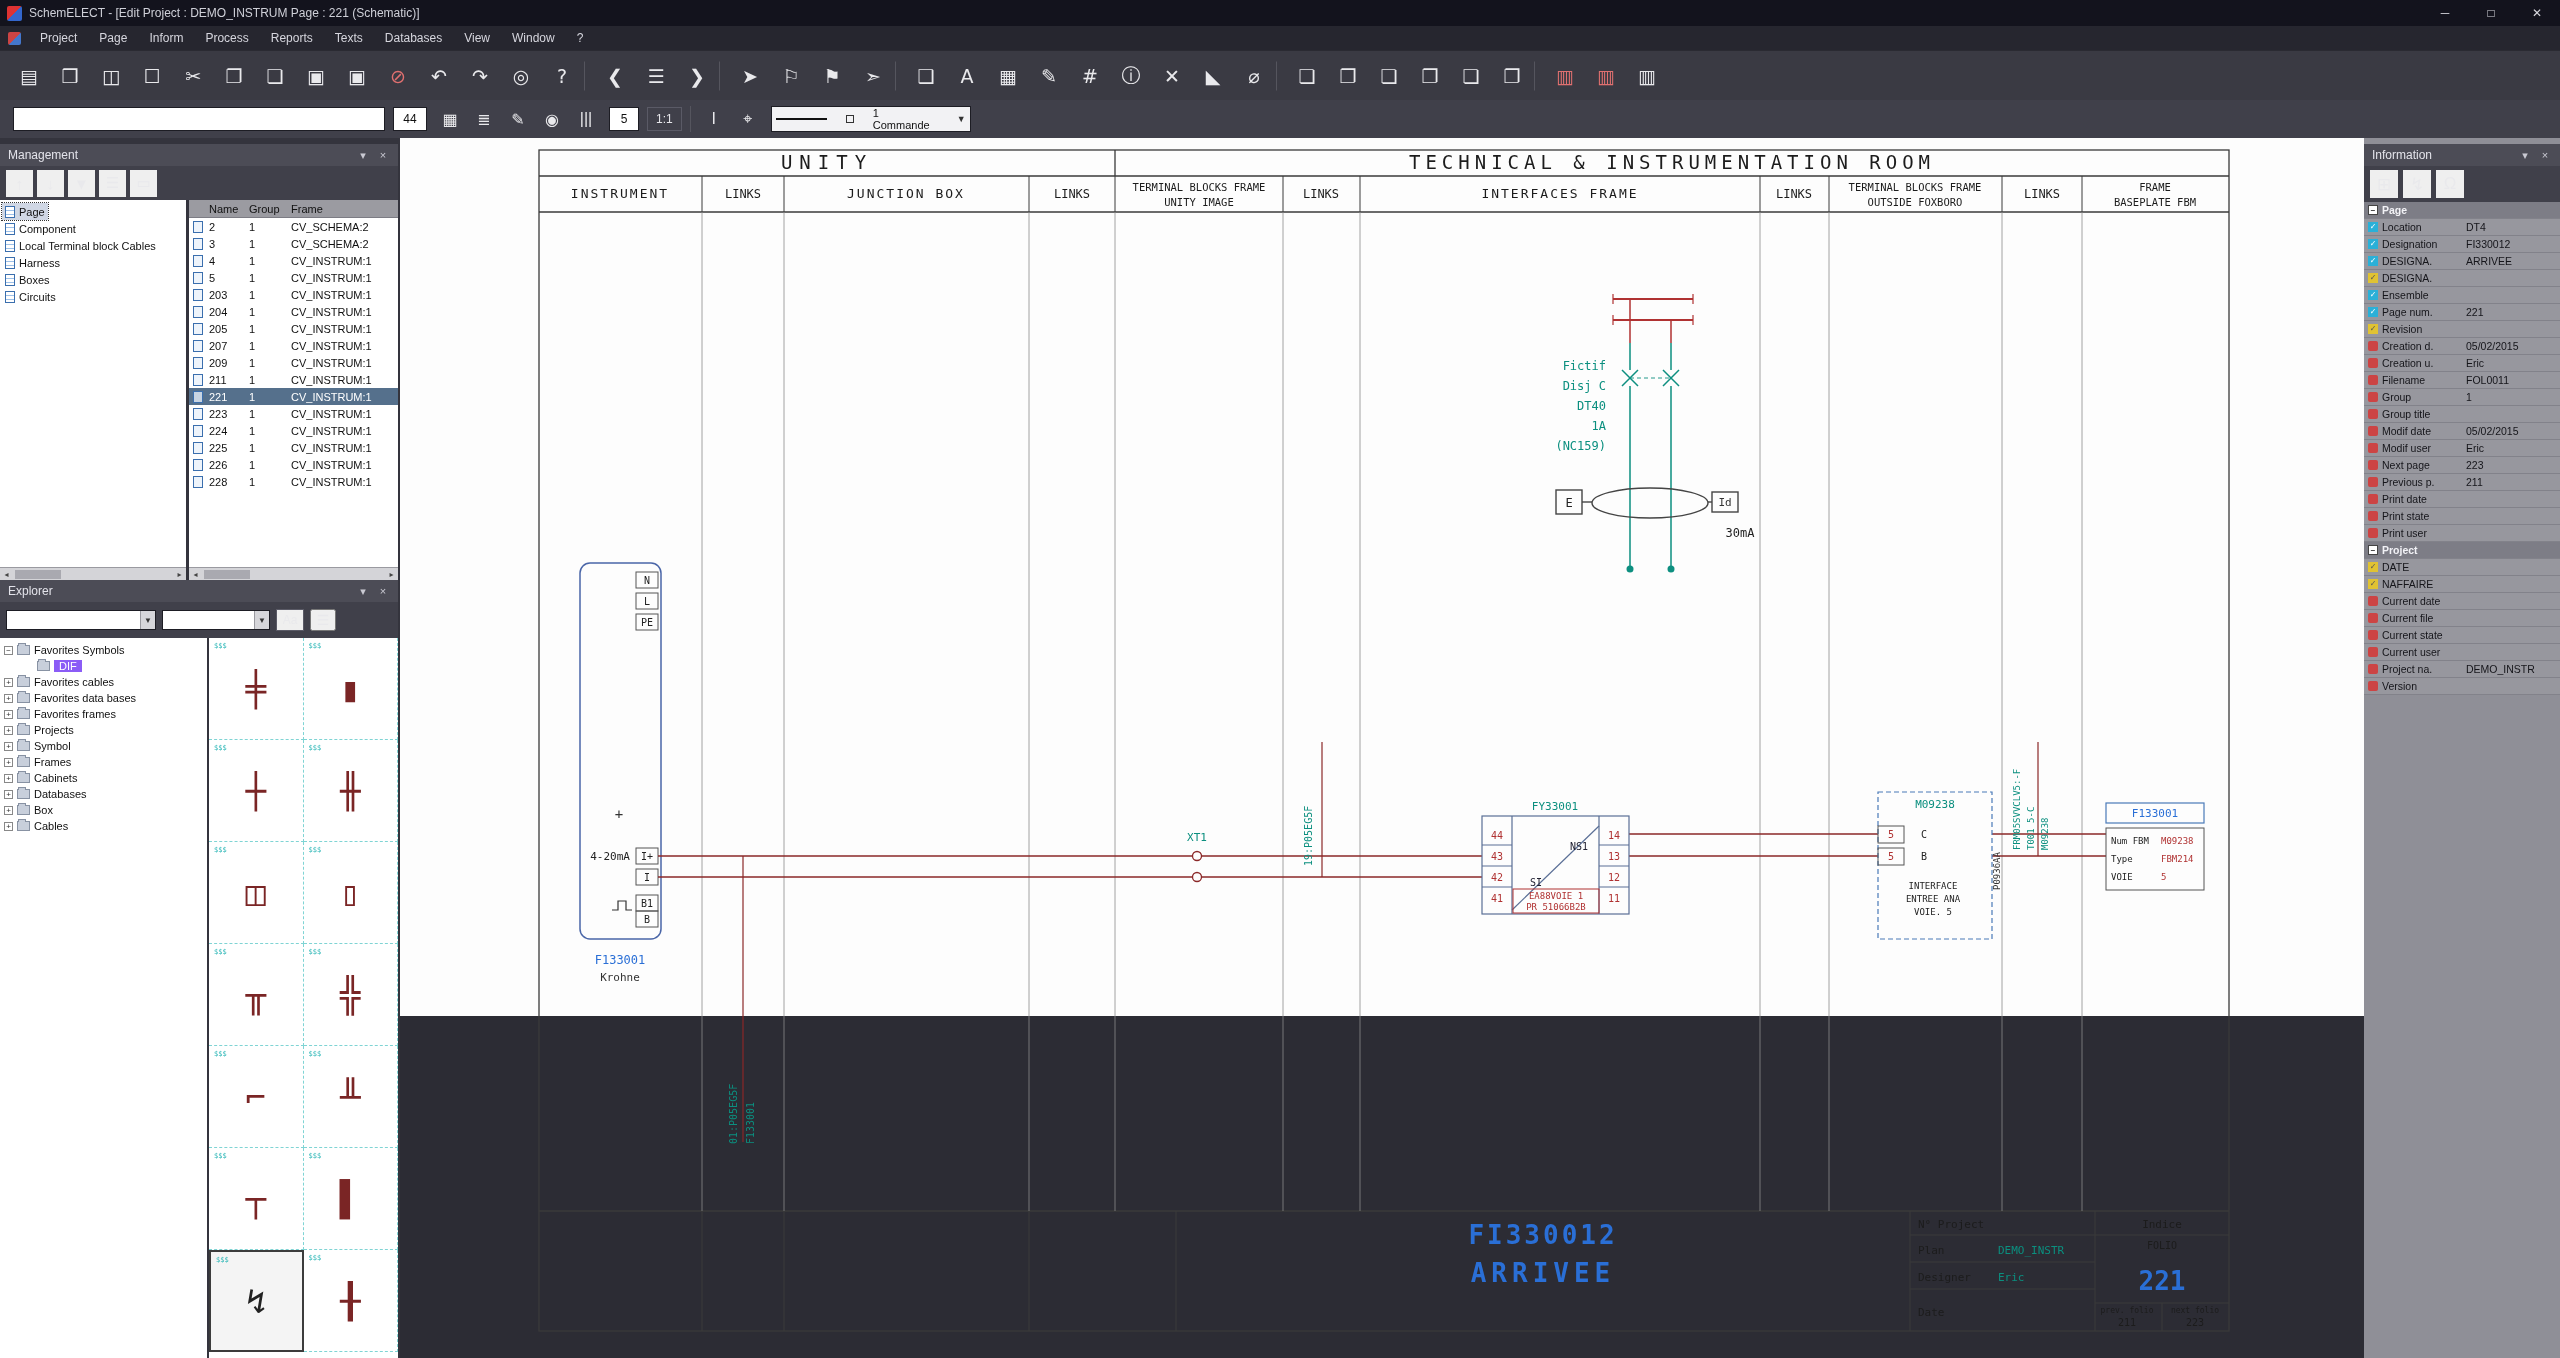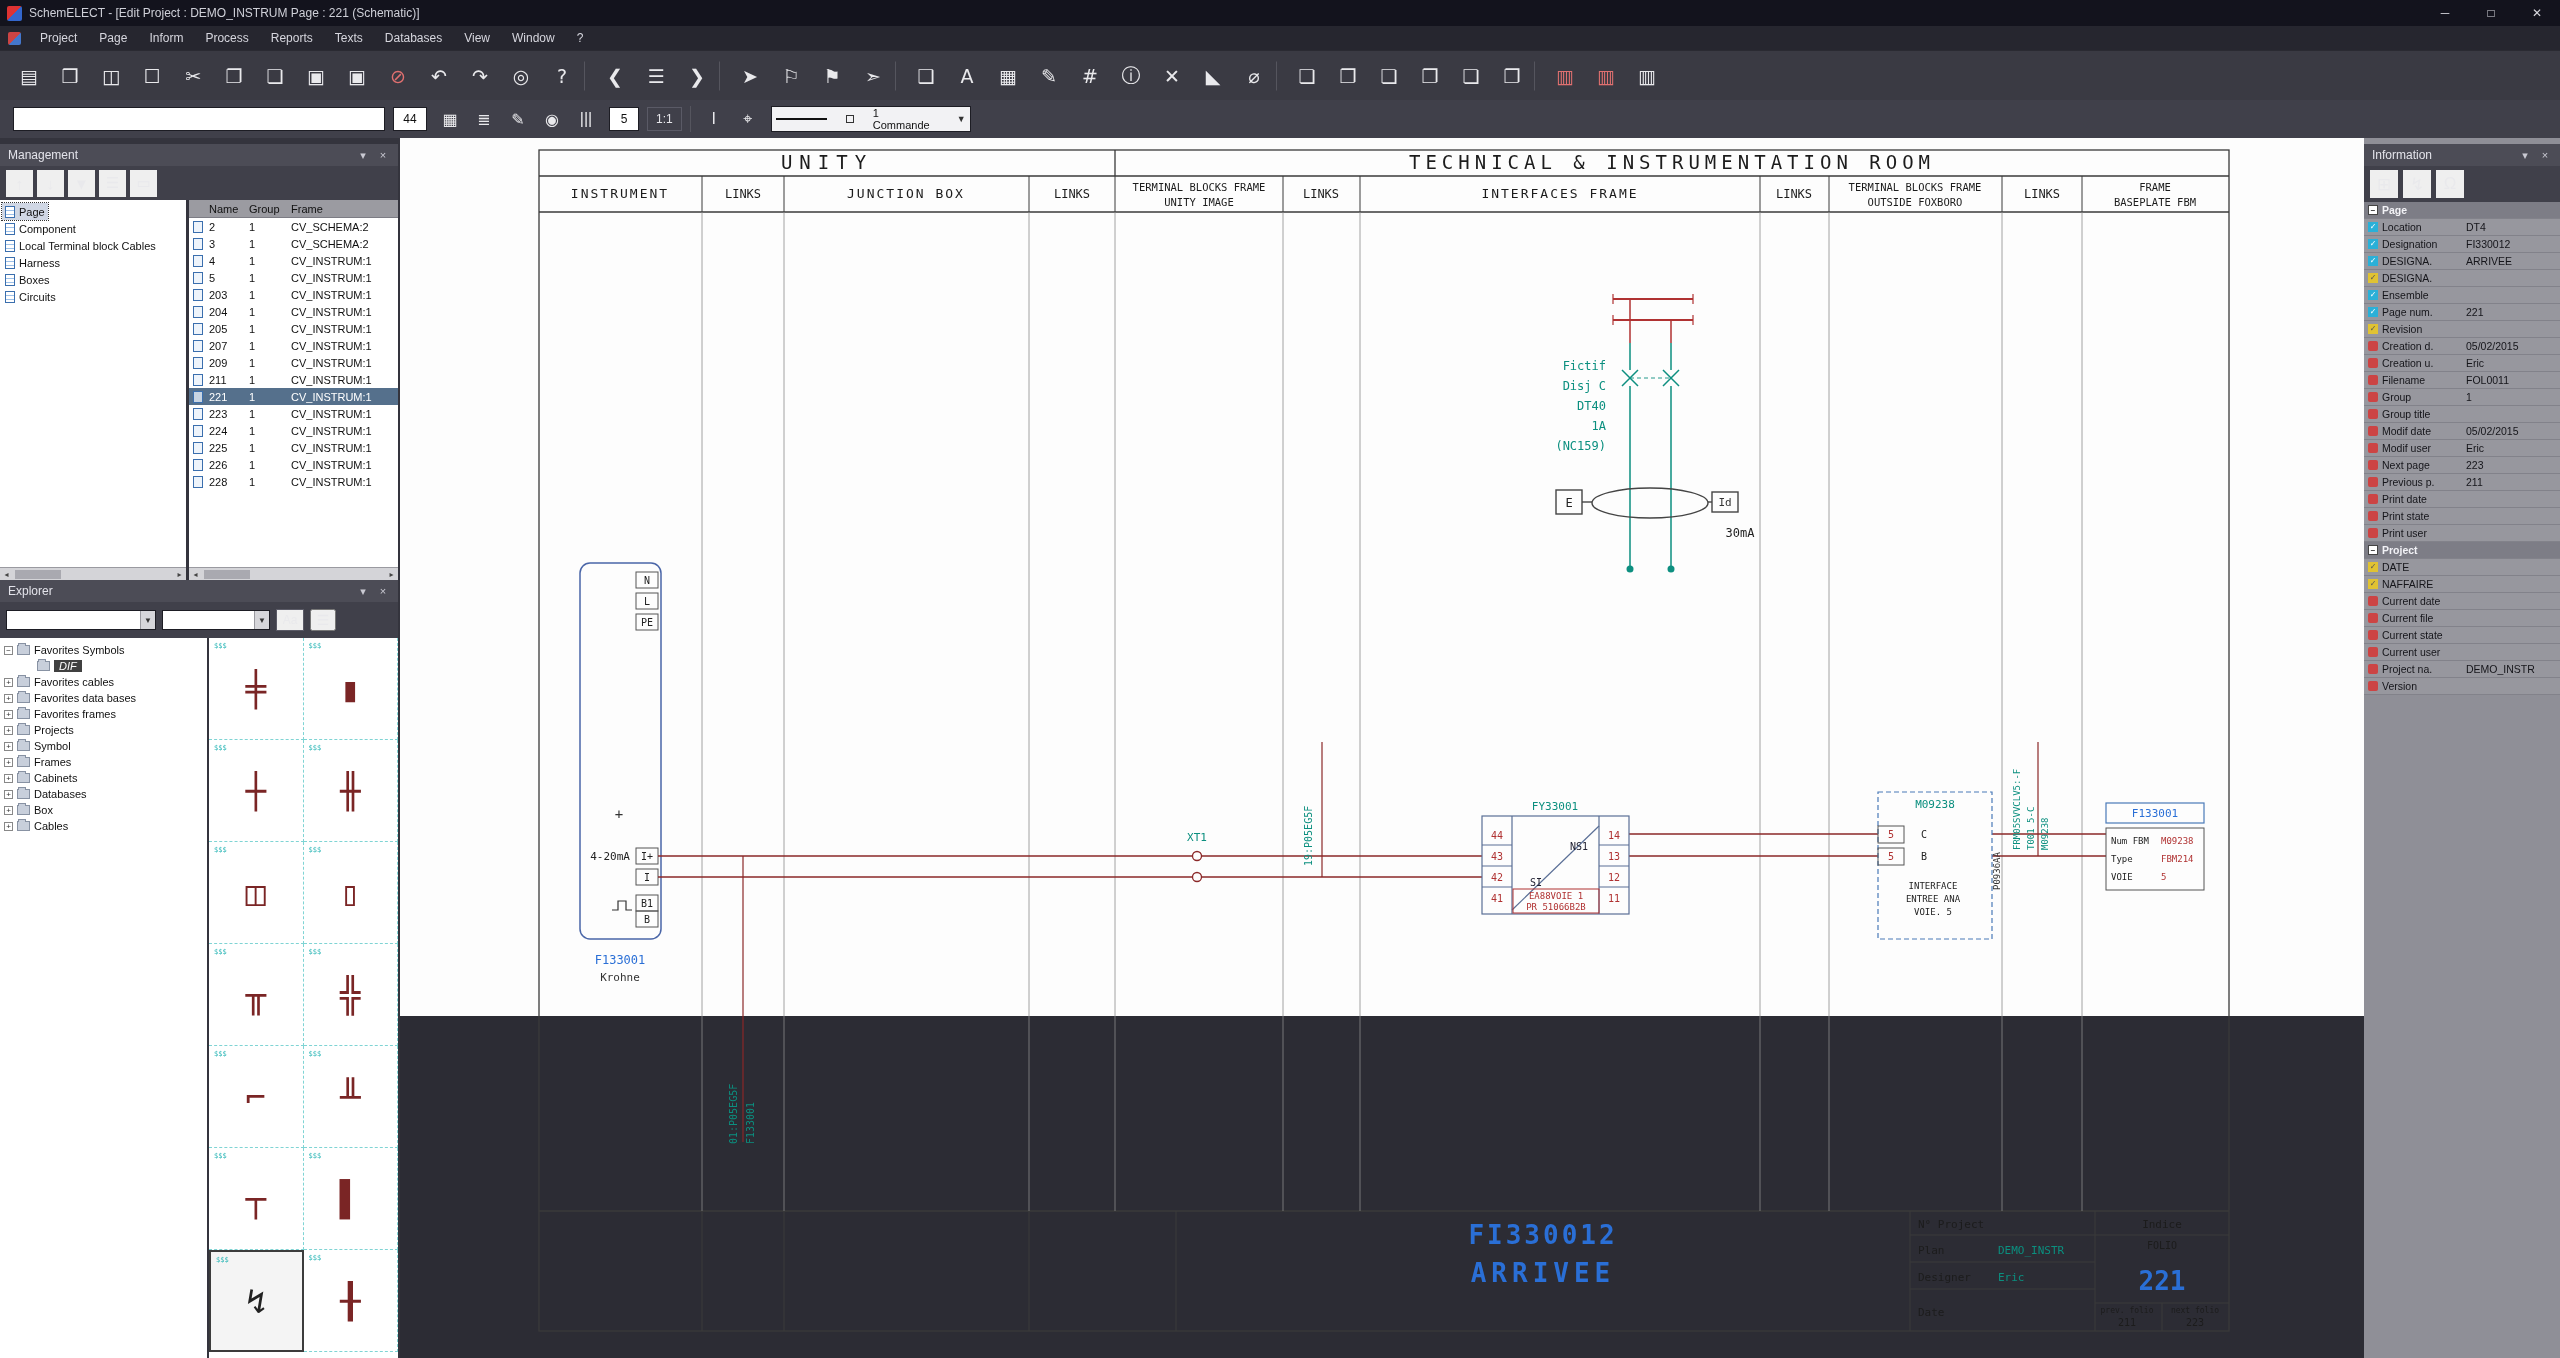--- a/index.html
+++ b/index.html
@@ -108,21 +108,21 @@
   #exp-thumbs { flex:1; background:#fff; display:grid; grid-template-columns:1fr 1fr;
                 grid-auto-rows:102px; }
   .xitem { height:16px; display:flex; align-items:center; gap:4px; color:#101010; }
   .xitem.d1 { margin-left:20px; }
   .exp { width:9px; height:9px; border:1px solid #888; background:#fff; font-size:8px; line-height:7px;
          text-align:center; color:#333; flex:0 0 auto; }
   .exp:empty { visibility:hidden; }
   .folder { width:13px; height:10px; background:#c8cfdb; border:1px solid #8892a3; position:relative; }
   .folder::before { content:""; position:absolute; left:0; top:-3px; width:6px; height:2px;
                     background:#c8cfdb; border:1px solid #8892a3; border-bottom:none; }
-  .xitem.sel .xlabel { background:#404040; color:#fff; padding:0 5px;font-style:italic; }
+  .xitem.sel .xlabel { background:#8b5cf6; color:#fff; padding:0 5px; }
   .thumb { position:relative; border-right:1px dashed #7fd4d4; border-bottom:1px dashed #7fd4d4;
            display:flex; align-items:center; justify-content:center; }
   .tglyph { font-family:"DejaVu Sans Mono", monospace; font-size:34px; color:#7a2525; }
   .ttag { position:absolute; top:4px; left:5px; font-size:7px; color:#2ab6b6;
           font-family:"DejaVu Sans Mono", monospace; }
   .thumb.sel { border:2px solid #3c3c3c; background:#f4f4f4; }
   .thumb.sel .tglyph { color:#222; }
 
   
   #canvas { position:absolute; left:400px; top:138px; width:1964px; height:878px; background:#fdfdfd; }

